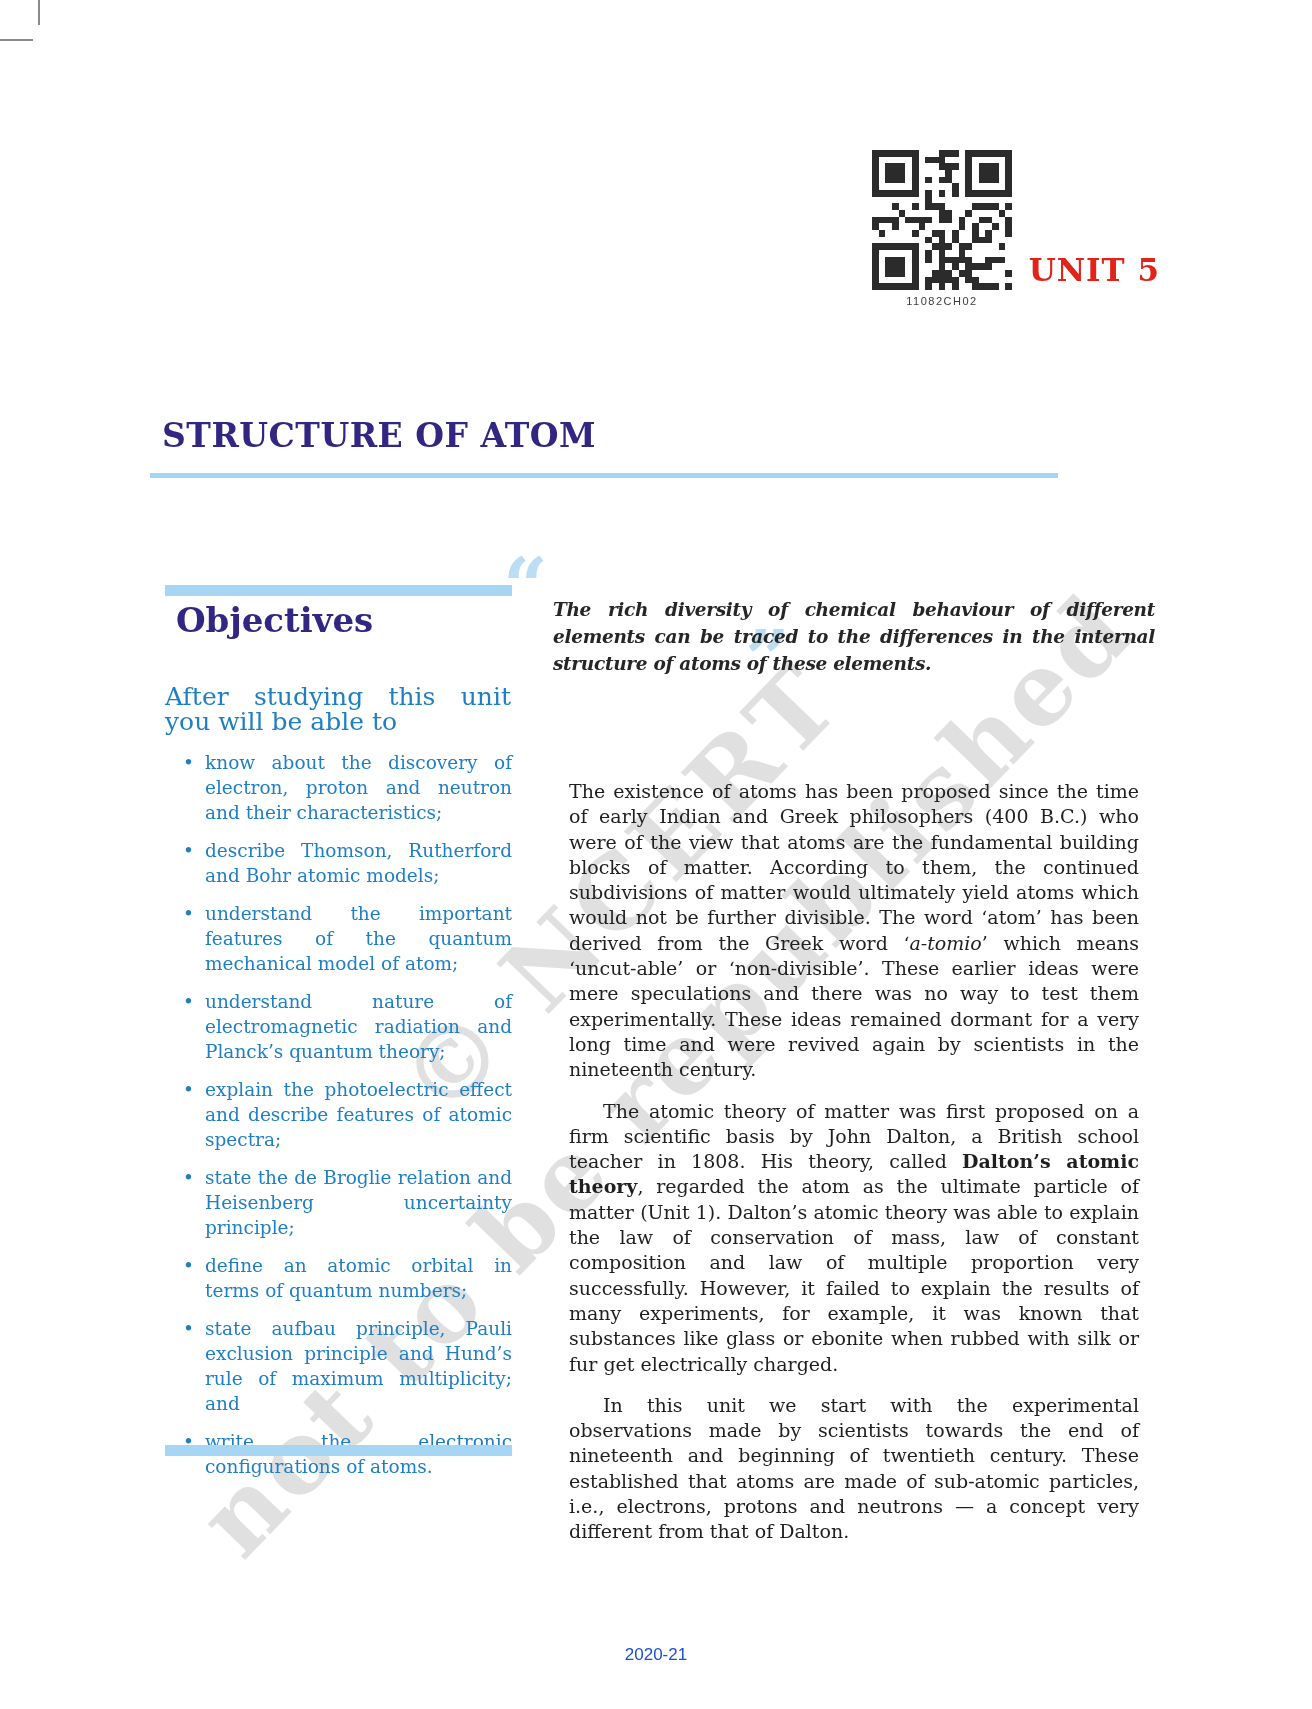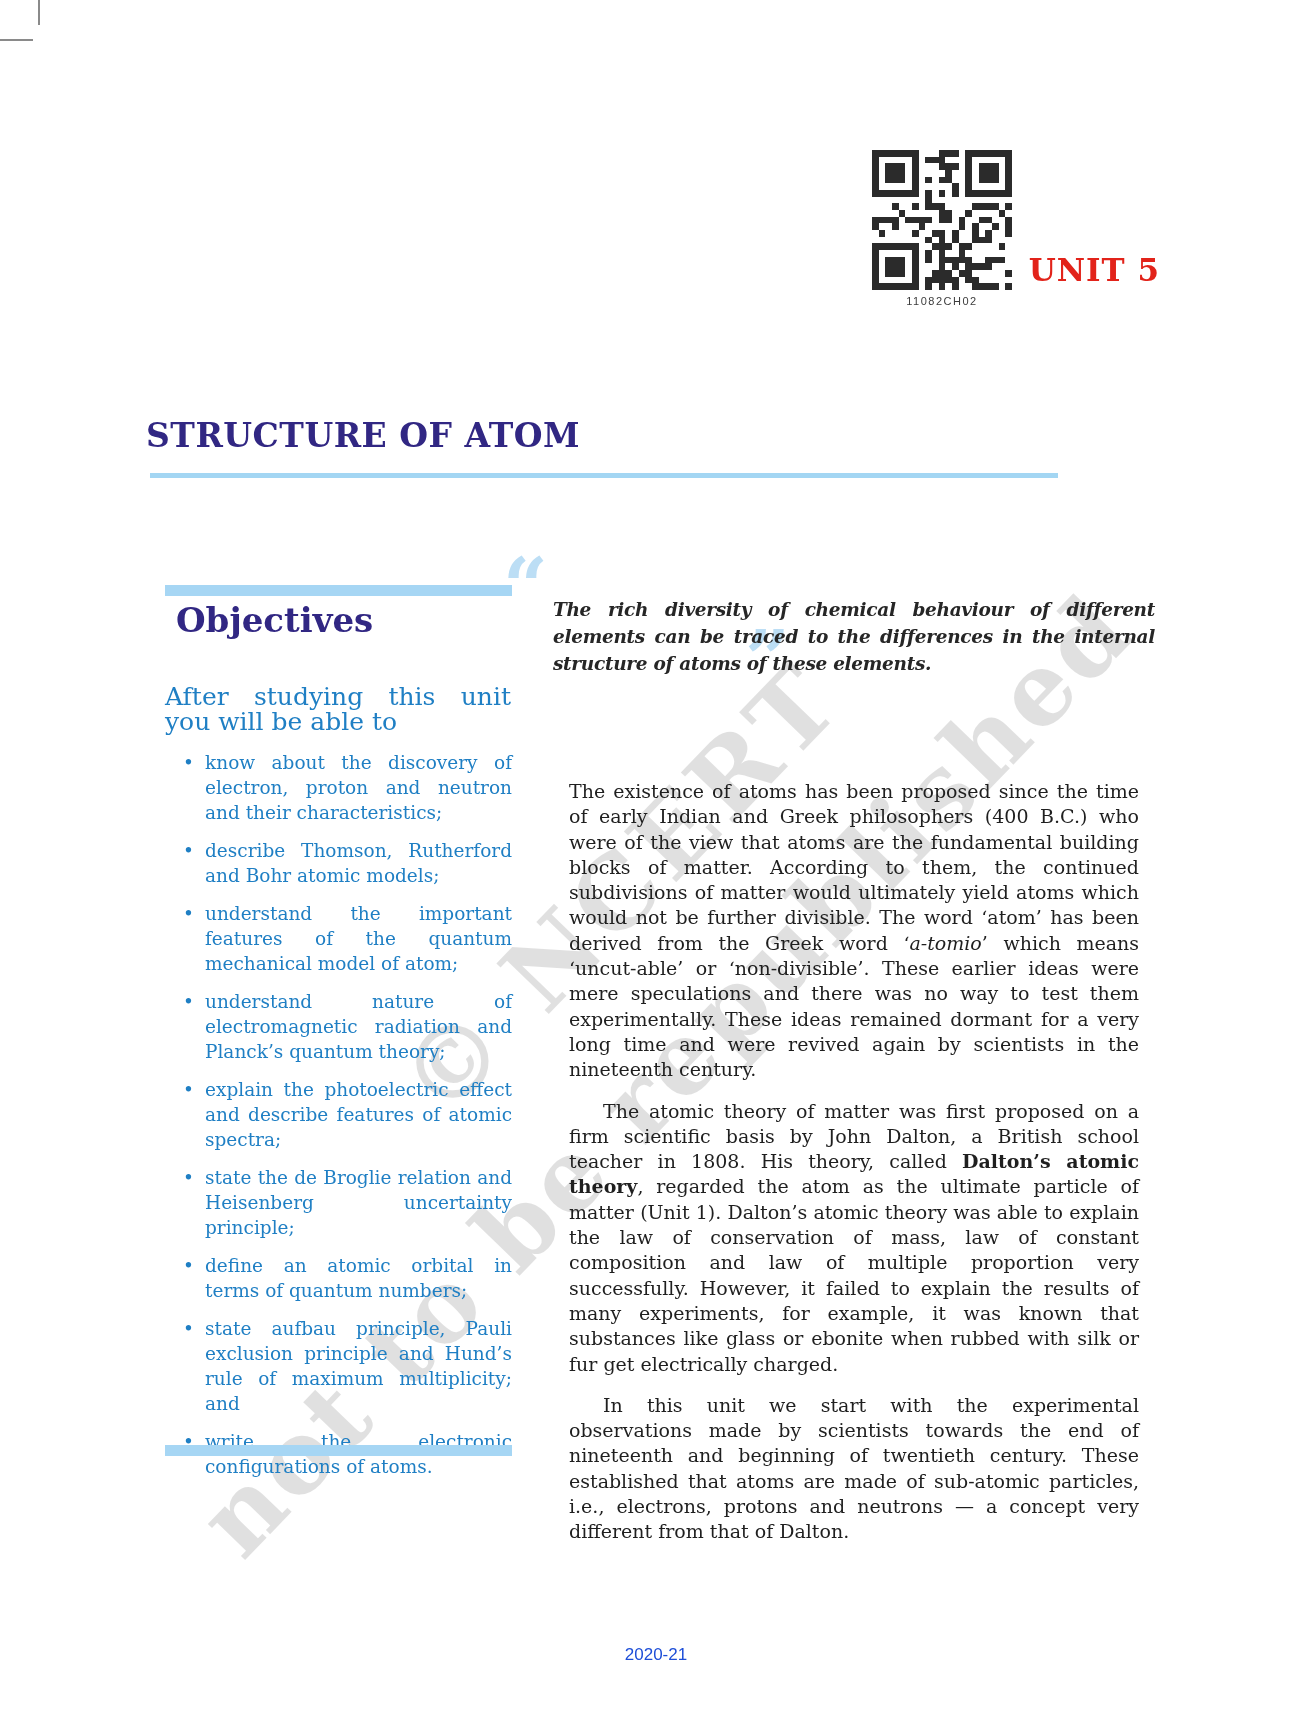--- a/index.html
+++ b/index.html
@@ -16,21 +16,21 @@
   .wm2{left:665px;top:1075px;font-size:100px;letter-spacing:4px;}
   
   .qr-wrap{position:absolute;left:872px;top:150px;width:140px;text-align:center;}
   .qr-wrap svg{width:140px;height:140px;display:block;fill:#2b2b2b;shape-rendering:crispEdges;}
   .qr-caption{margin-top:5px;font-family:"Liberation Sans",sans-serif;font-size:11px;
               letter-spacing:1.5px;color:#3c3c3c;}
   .unit-label{position:absolute;left:1000px;top:252px;width:160px;text-align:right;
               font-size:31px;font-weight:bold;color:#e2231a;letter-spacing:1px;
               font-family:"DejaVu Serif",serif;}
   
-  .page-title{position:absolute;left:146px;top:416px;font-size:33px;font-weight:bold;
+  .page-title{position:absolute;left:162px;top:416px;font-size:33px;font-weight:bold;
               color:#312783;letter-spacing:0.5px;}
   .title-rule{position:absolute;left:150px;top:473px;width:908px;height:5px;background:#a3d6f3;}
   
   .obj-bar-top{position:absolute;left:165px;top:585px;width:347px;height:11px;background:#a6d6f4;}
   .obj-bar-bottom{position:absolute;left:165px;top:1445px;width:347px;height:11px;background:#a6d6f4;}
   .obj-heading{position:absolute;left:176px;top:600px;font-size:34px;font-weight:bold;color:#312783;}
   .obj-intro{position:absolute;left:165px;top:684px;width:346px;font-size:25px;line-height:25px;
              color:#1f7fc4;text-align:justify;}
   .obj-list{position:absolute;left:165px;top:750px;width:347px;margin:0;padding:0;list-style:none;}
   .obj-list li{position:relative;padding-left:40px;margin:0 0 13px 0;font-size:18.5px;

